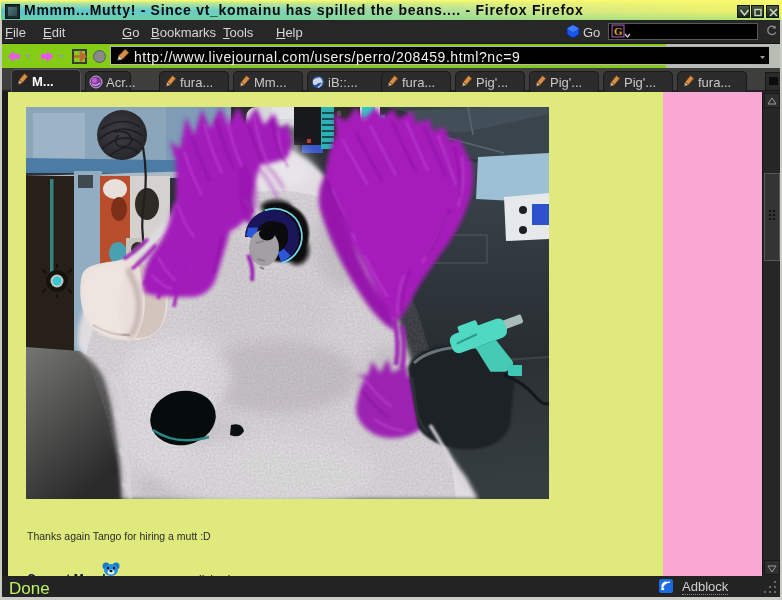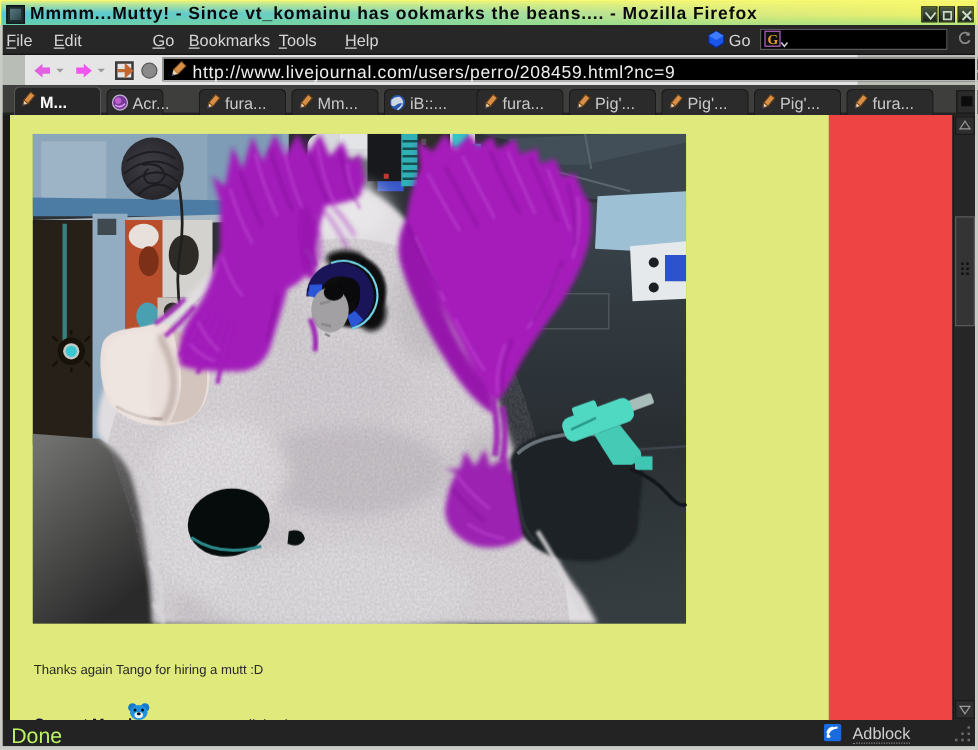--- a/index.html
+++ b/index.html
@@ -23,37 +23,37 @@
 
   
   #menubar{left:2px;top:20px;width:778px;height:24px;background:#272727;border-bottom:1px solid #151515;box-sizing:border-box;}
   .menu{position:absolute;top:5px;font-size:13px;color:#d6d6d6;}
   .menu u{text-decoration:underline;}
   #gemicon{left:564px;top:4px;}
   #gotext{position:absolute;left:581px;top:5px;font-size:13px;color:#d6d6d6;}
   #searchbox{left:606px;top:3px;width:150px;height:17px;background:#000;border:1px solid #595959;box-sizing:border-box;}
 
   
-  #navbar{left:20px;top:44px;width:666px;height:24px;background:#e5e5e5;}
+  #navbar{left:0;top:44px;width:666px;height:24px;background:#84cc16;}
   #urlfield{left:110px;top:2px;width:660px;height:19px;background:#000;border:1px solid #b5b5b5;box-sizing:border-box;}
   #urltext{position:absolute;left:23px;top:2px;font-size:14px;letter-spacing:0.55px;color:#efefef;white-space:nowrap;}
 
   
   #tabbar{left:2px;top:68px;width:778px;height:24px;background:#3e3e3c;}
   #tabbar .botline{position:absolute;left:0;top:22px;width:778px;height:2px;background:#232323;}
   .tab{position:absolute;top:3px;height:21px;background:#2b2b2b;border:1px solid #1a1a1a;border-bottom:none;
     border-radius:5px 5px 0 0;box-sizing:border-box;}
   .tab.active{top:1px;height:23px;background:#262626;border-color:#555;}
   .tab .lbl{position:absolute;left:20px;top:3px;font-size:13px;color:#c9c9c9;white-space:nowrap;}
   .tab.active .lbl{color:#fff;font-weight:bold;top:4px;}
   #alltabs{left:763px;top:4px;width:17px;height:17px;background:#2b2b2b;border:1px solid #191919;}
   #alltabs i{position:absolute;left:3px;top:4px;width:9px;height:8px;background:#0c0c0c;}
 
   
-  #content{left:2px;top:92px;width:778px;height:484px;background:#ef4444;}
+  #content{left:2px;top:92px;width:778px;height:484px;background:#f9a8d4;}
   #leftedge{left:0px;top:0px;width:6px;height:484px;background:#1b1b1b;}
   #yellow{left:6px;top:0px;width:655px;height:484px;background:#e0e97c;}
   #scrollbar{left:760px;top:0px;width:18px;height:484px;background:#262626;border-left:1px solid #151515;box-sizing:border-box;}
   .sbtn{left:1px;width:16px;height:15px;background:#2e2e2e;border:1px solid #1a1a1a;box-sizing:border-box;}
   #sthumb{position:absolute;left:1px;top:81px;width:16px;height:88px;background:#343434;border:1px solid #585858;box-sizing:border-box;}
 
   
   #photo{left:24px;top:15px;width:523px;height:392px;overflow:hidden;}
 
   
@@ -72,21 +72,21 @@
   #frameB{left:0;top:597px;width:782px;height:3px;background:#c9cdc6;}
 </style>
 </head>
 <body>
 <div id="win">
 
   <div id="titlebar" class="abs"></div>
   <div id="titleicon" class="abs">
       <i></i>
     </div>
-  <div id="titletext" class="abs">Mmmm...Mutty! - Since vt_komainu has ookmarks the beans.... - Mozilla Firefox</div>
+  <div id="titletext" class="abs">Mmmm...Mutty! - Since vt_komainu has spilled the beans.... - Firefox Firefox</div>
   <div class="wbtn abs" style="left:737px;">
       <svg width="13" height="13">
         <path d="M2.5 4 L6.5 9 L10.5 4" fill="none" stroke="#c9d8c2" stroke-width="1.6"></path>
       </svg>
     </div>
   <div class="wbtn abs" style="left:751px;">
       <svg width="13" height="13">
         <rect x="3" y="3.5" width="6" height="6" fill="none" stroke="#c9d8c2" stroke-width="1.4"></rect>
       </svg>
     </div>

